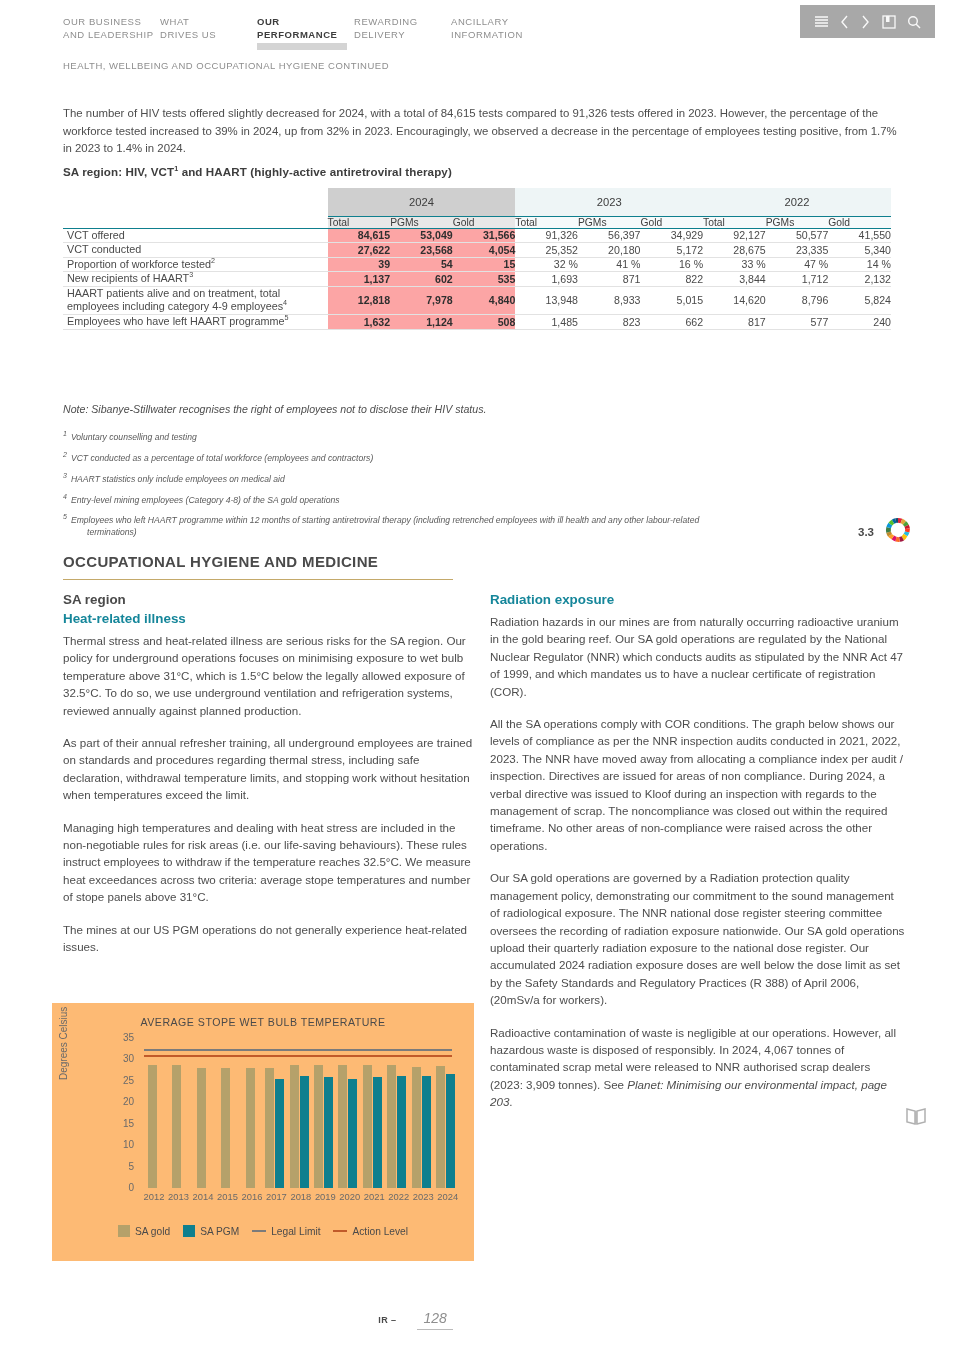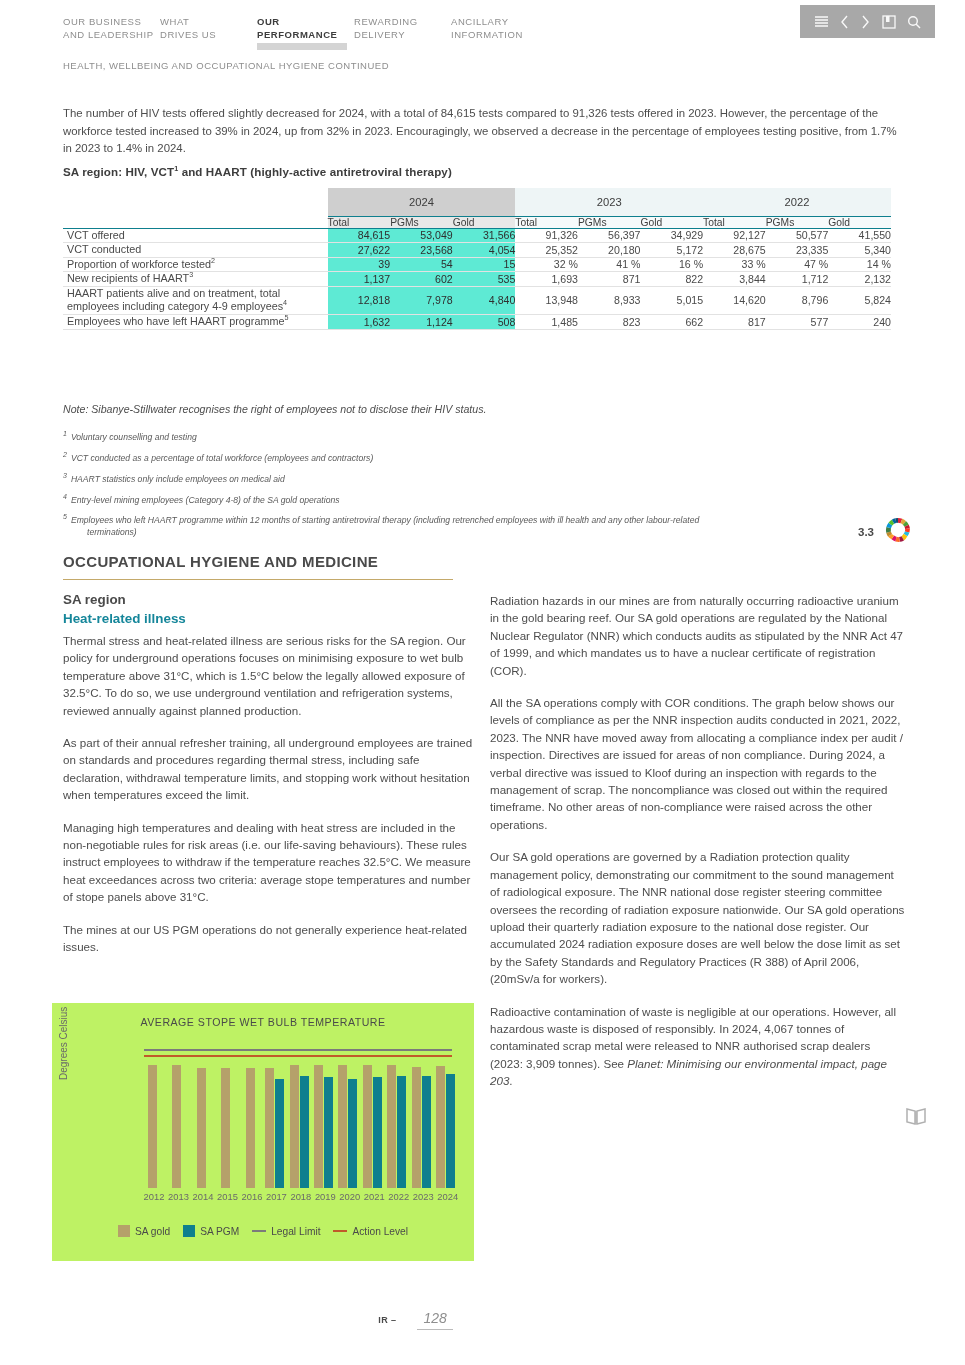--- a/index.html
+++ b/index.html
@@ -80,21 +80,21 @@
   tbody tr td {
     font-size: 10.6px; color: #4a4a4a;
     padding: 6px 9px 6px 0; text-align: right;
     border-bottom: .8px solid #e2e2e2;
     vertical-align: middle;
   }
   tbody tr td.lbl {
     text-align: left; padding-left: 4px; padding-right: 8px;
     font-size: 10.8px; line-height: 13.6px;
   }
-  tbody tr td.c2024 { background: #5eead4; font-weight: normal; color: #2f2f2f; }
+  tbody tr td.c2024 { background: #fca5a5; font-weight: bold; color: #2f2f2f; }
   tbody tr:last-child td { border-bottom: none; }
   .tbl-bottom-rule { border-top: 1.6px solid #0e7f8e; height: 0; }
 
   
   .note {
     position: absolute; left: 63px; top: 403px; width: 860px;
     font-size: 10.6px; font-style: italic; color: #4d4d4d;
   }
   .fnotes { position: absolute; left: 63px; top: 428px; width: 860px; }
   .fnote {
@@ -127,21 +127,21 @@
   h3.teal { font-size: 13.4px; font-weight: bold; color: #15869a; margin-bottom: 6px; }
   p.body {
     font-size: 11.6px; line-height: 17.4px; color: #4d4d4d;
     margin-bottom: 15px;
   }
   p.body em { font-style: italic; }
 
   
   .chart-card {
     position: absolute; left: 52px; top: 1003px;
-    width: 422px; height: 258px; background: #bef264;
+    width: 422px; height: 258px; background: #fdba74;
   }
   .chart-title {
     text-align: center; font-size: 10.6px; color: #4a4a4a;
     letter-spacing: .5px; padding-top: 13px; text-transform: uppercase;
   }
   .chart-body { position: relative; width: 422px; height: 190px; }
   .ylabel {
     position: absolute; left: 6px; top: 52px;
     transform: rotate(-90deg); transform-origin: left top;
     font-size: 10px; color: #6a6a6a; white-space: nowrap;
@@ -410,30 +410,41 @@
 <div class="col-left">
   <h3 class="sub">SA region</h3>
   <h3 class="teal">Heat-related illness</h3>
   <p class="body">Thermal stress and heat-related illness are serious risks for the SA region. Our policy for underground operations focuses on minimising exposure to wet bulb temperature above 31°C, which is 1.5°C below the legally allowed exposure of 32.5°C. To do so, we use underground ventilation and refrigeration systems, reviewed annually against planned production.</p>
   <p class="body">As part of their annual refresher training, all underground employees are trained on standards and procedures regarding thermal stress, including safe declaration, withdrawal temperature limits, and stopping work without hesitation when temperatures exceed the limit.</p>
   <p class="body">Managing high temperatures and dealing with heat stress are included in the non-negotiable rules for risk areas (i.e. our life-saving behaviours). These rules instruct employees to withdraw if the temperature reaches 32.5°C. We measure heat exceedances across two criteria: average stope temperatures and number of stope panels above 31°C.</p>
   <p class="body">The mines at our US PGM operations do not generally experience heat-related issues.</p>
 </div>
 
 <div class="col-right">
+  <h3 class="teal">Radiation exposure</h3>
   <p class="body">Radiation hazards in our mines are from naturally occurring radioactive uranium in the gold bearing reef. Our SA gold operations are regulated by the National Nuclear Regulator (NNR) which conducts audits as stipulated by the NNR Act 47 of 1999, and which mandates us to have a nuclear certificate of registration (COR).</p>
   <p class="body">All the SA operations comply with COR conditions. The graph below shows our levels of compliance as per the NNR inspection audits conducted in 2021, 2022, 2023. The NNR have moved away from allocating a compliance index per audit / inspection. Directives are issued for areas of non compliance. During 2024, a verbal directive was issued to Kloof during an inspection with regards to the management of scrap. The noncompliance was closed out within the required timeframe. No other areas of non-compliance were raised across the other operations.</p>
   <p class="body">Our SA gold operations are governed by a Radiation protection quality management policy, demonstrating our commitment to the sound management of radiological exposure. The NNR national dose register steering committee oversees the recording of radiation exposure nationwide. Our SA gold operations upload their quarterly radiation exposure to the national dose register. Our accumulated 2024 radiation exposure doses are well below the dose limit as set by the Safety Standards and Regulatory Practices (R 388) of April 2006, (20mSv/a for workers).</p>
   <p class="body"><span>Radioactive contamination of waste is negligible at our operations. However, all hazardous waste is disposed of responsibly. In 2024, 4,067 tonnes of contaminated scrap metal were released to NNR authorised scrap dealers (2023: 3,909 tonnes). See </span><em>Planet: Minimising our environmental impact, page 203</em><span>.</span></p>
 </div>
 
 <div class="chart-card">
   <div class="chart-title">AVERAGE STOPE WET BULB TEMPERATURE</div>
   <div class="chart-body">
     <div class="ylabel">Degrees Celsius</div>
+    <div class="yticks" id="yticks">
+        <div class="ytick" style="top: 0px;">35</div>
+        <div class="ytick" style="top: 21.4286px;">30</div>
+        <div class="ytick" style="top: 42.8571px;">25</div>
+        <div class="ytick" style="top: 64.2857px;">20</div>
+        <div class="ytick" style="top: 85.7143px;">15</div>
+        <div class="ytick" style="top: 107.143px;">10</div>
+        <div class="ytick" style="top: 128.571px;">5</div>
+        <div class="ytick" style="top: 150px;">0</div>
+      </div>
     <div class="plot" id="plot">
       <div class="bars" id="bars">
           <div class="grp">
             <div class="bar gold" style="height: 123px; background: rgb(181, 161, 106);"></div>
           </div>
           <div class="grp">
             <div class="bar gold" style="height: 123px; background: rgb(181, 161, 106);"></div>
           </div>
           <div class="grp">
             <div class="bar gold" style="height: 119.571px; background: rgb(181, 161, 106);"></div>

